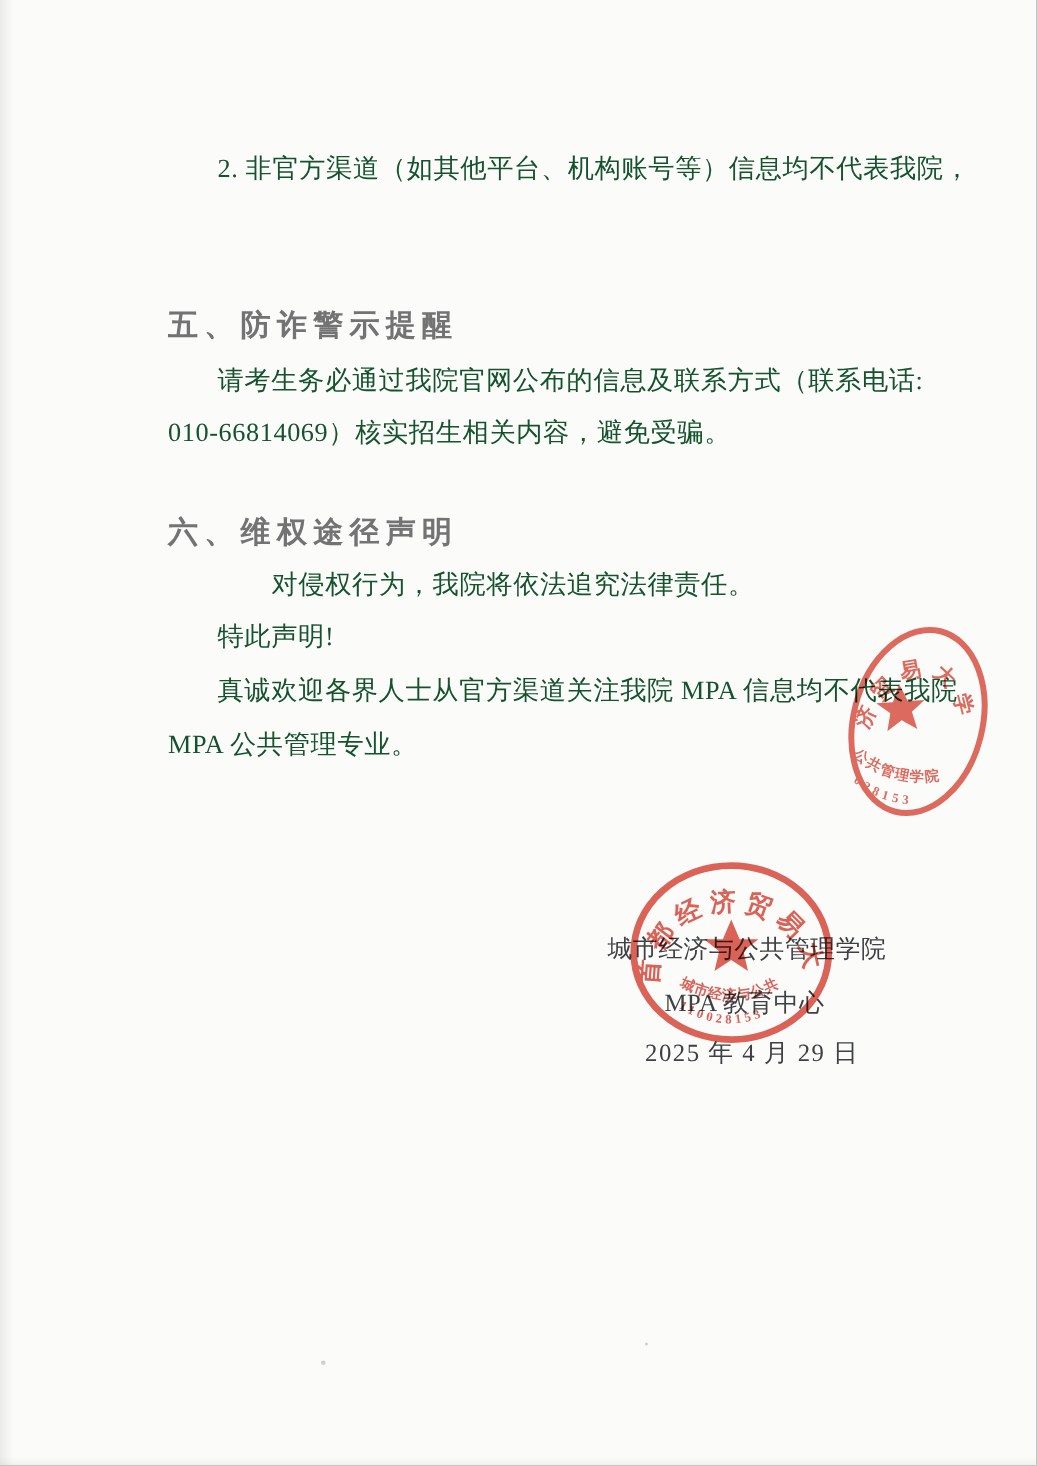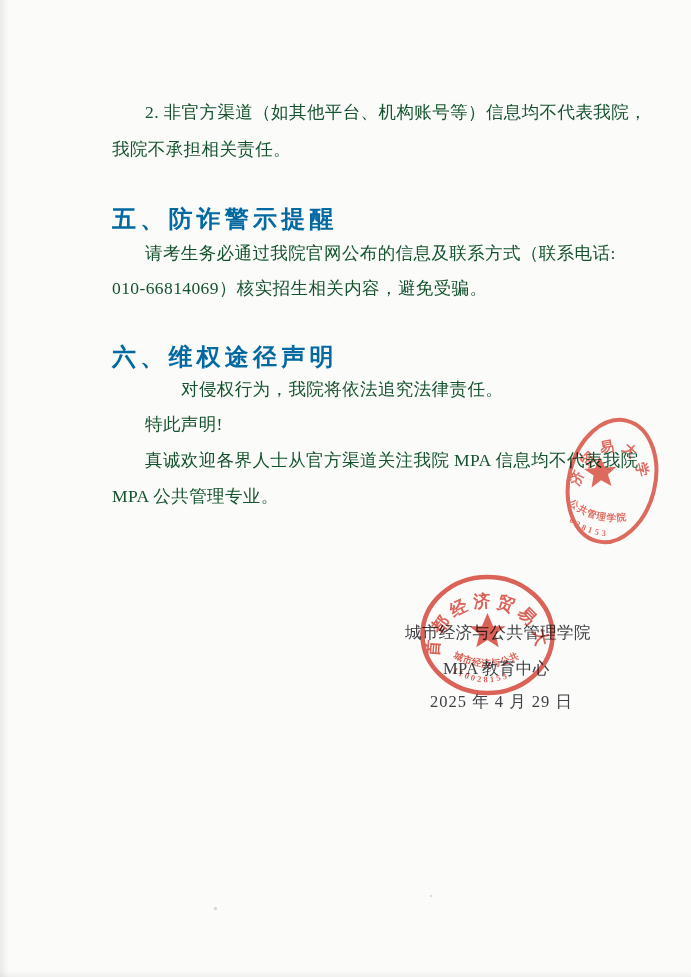--- a/index.html
+++ b/index.html
@@ -21,23 +21,23 @@
   .tline{
     position:absolute;
     white-space:nowrap;
     font-size:17.5px;
     letter-spacing:.4px;
     color:#14532d;
     z-index:2;
   }
   .theading{
     font-weight:bold;
-    font-size:24px;
+    font-size:20px;
     letter-spacing:4.2px;
-    color:#0369a1;
+    color:#737373;
   }
   .sig{font-size:16.5px;color:#3e4144;}
 
   
   .l-item2-1{top:100px;left:145px;}
   .l-item2-2{top:137px;left:112px;}
   .h-sec5  {top:203px;left:112px;}
   .l-sec5-1{top:241px;left:145px;}
   .l-sec5-2{top:276px;left:112px;}
   .h-sec6  {top:341px;left:112px;}
@@ -64,21 +64,20 @@
 <body>
 
 <div class="page">
 
   <div class="edge-left"></div>
   <div class="edge-bottom"></div>
   <div class="speck" style="left:214px;top:907px;"></div>
   <div class="speck" style="left:430px;top:895px;width:2px;height:2px;"></div>
 
   <div class="tline l-item2-1">2. 非官方渠道（如其他平台、机构账号等）信息均不代表我院，</div>
-  <div class="tline l-item2-2">我院不承担相关责任。</div>
 
   <div class="tline theading h-sec5">五、防诈警示提醒</div>
   <div class="tline l-sec5-1">请考生务必通过我院官网公布的信息及联系方式（联系电话:</div>
   <div class="tline l-sec5-2">010-66814069）核实招生相关内容，避免受骗。</div>
 
   <div class="tline theading h-sec6">六、维权途径声明</div>
   <div class="tline l-sec6-1">对侵权行为，我院将依法追究法律责任。</div>
   <div class="tline l-sec6-2">特此声明!</div>
   <div class="tline l-sec6-3">真诚欢迎各界人士从官方渠道关注我院 MPA 信息均不代表我院</div>
   <div class="tline l-sec6-4">MPA 公共管理专业。</div>

